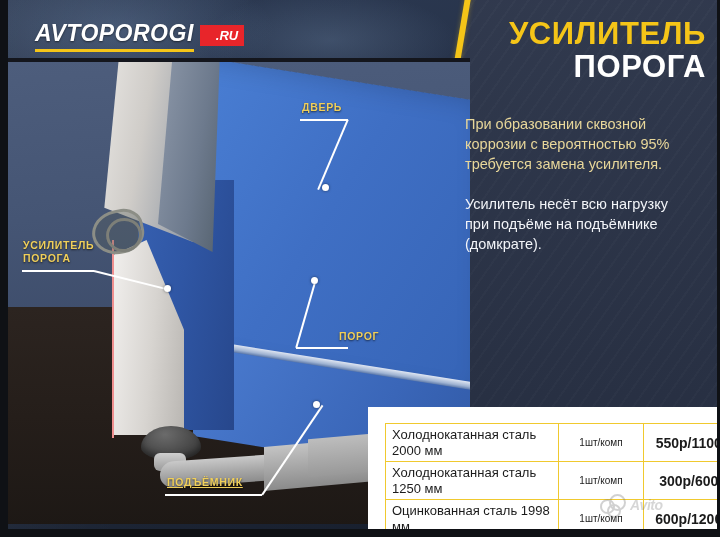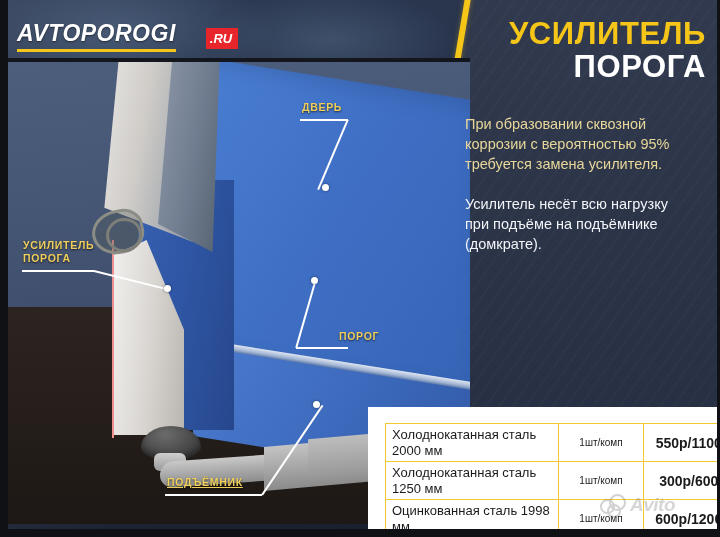--- a/index.html
+++ b/index.html
@@ -66,47 +66,46 @@
     height: 600px;
     background: #f5c518;
     transform: rotate(9.6deg);
     transform-origin: top center;
     box-shadow: 0 0 5px rgba(245,197,24,0.35);
   }
 
   
   .logo {
     position: absolute;
-    left: 17px;
+    left: 35px;
     top: 22px;
     display: flex;
-    align-items: flex-end;
+    align-items: center;
     gap: 6px;
   }
   .logo-word {
     font-size: 23px;
     font-weight: bold;
     font-style: italic;
     color: #ffffff;
     letter-spacing: 0.5px;
     line-height: 1;
     padding-bottom: 4px;
     border-bottom: 3px solid #f5c518;
     text-shadow: 0 1px 2px rgba(0,0,0,0.5);
   }
   .logo-ru {
     background: #e8252a;
     color: #ffffff;
     font-size: 13px;
     font-weight: bold;
     font-style: italic;
-    padding: 4px 6px 4px 4px;
+    padding: 4px 6px 4px 16px;
     line-height: 1;
     margin-bottom: 3px;
-    margin-left: 24px;
   }
 
   
   .headline {
     position: absolute;
     right: 14px;
     top: 17px;
     text-align: right;
     line-height: 1.08;
   }
@@ -353,21 +352,21 @@
     width: 26px; height: 22px;
     position: relative;
   }
   .wm-glyph i {
     position: absolute;
     border-radius: 50%;
     border: 2.5px solid #6b6b6b;
     display: block;
   }
   .wm-text {
-    font-size: 19px;
+    font-size: 14px;
     font-weight: bold;
     color: #7a7a7a;
     font-style: italic;
     letter-spacing: -0.5px;
   }
 
   
   .frame-left   { position:absolute; left:0;  top:0; width:8px;  height:537px; background:#0f1115; }
   .frame-bottom { position:absolute; left:0;  bottom:0; width:720px; height:8px; background:#0f1115; }
   .frame-right  { position:absolute; right:0; top:0; width:3px;  height:537px; background:#0f1115; }

